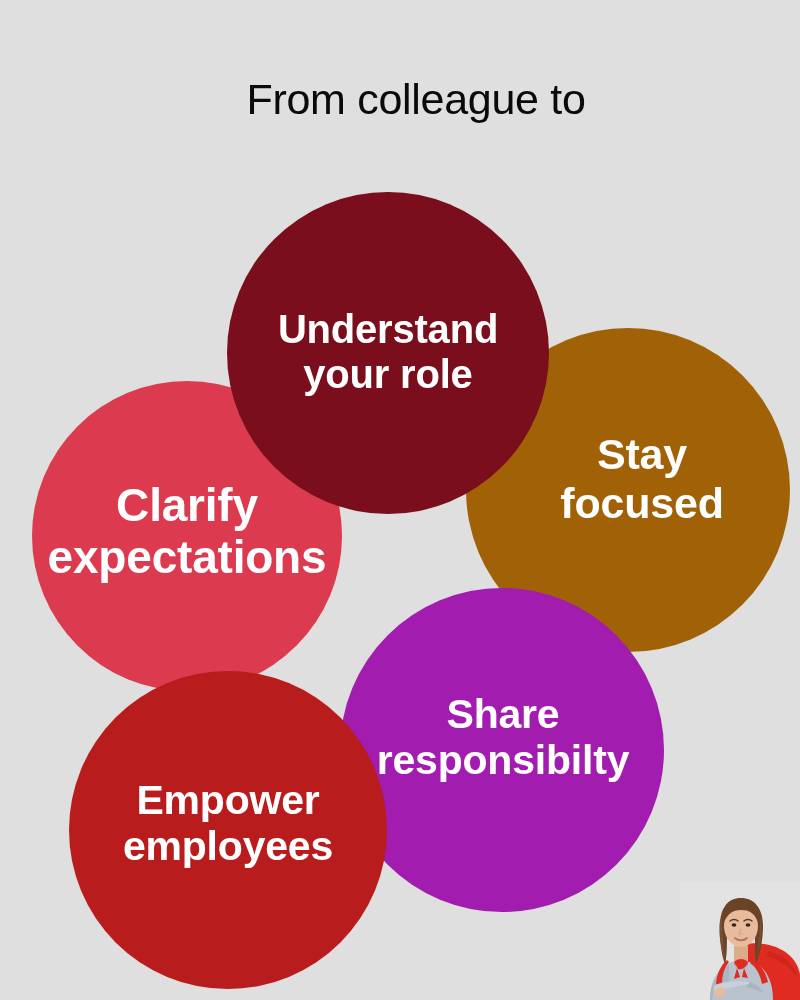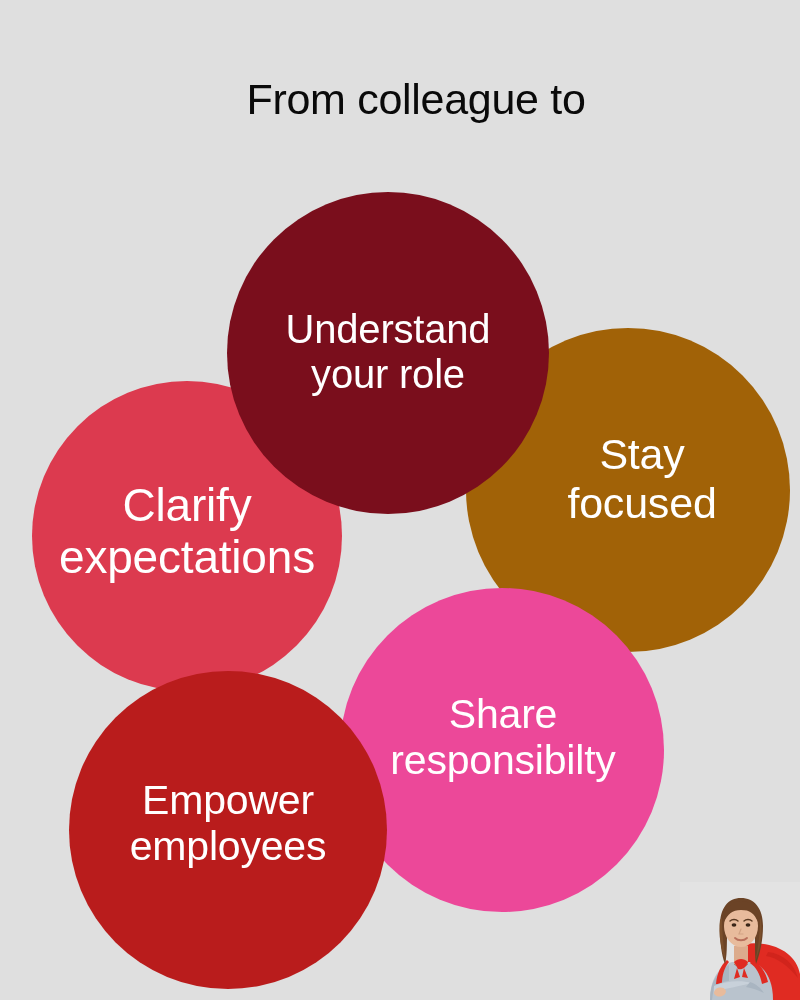--- a/index.html
+++ b/index.html
@@ -46,20 +46,21 @@
     text-align: center;
     color: #ffffff;
     font-weight: 400;
     line-height: 1.13;
     letter-spacing: -0.2px;
   }
   .circle .clabel {
     display: block;
     white-space: pre-line;
     padding: 0 6px;
+    font-weight: bold;
   }
 
   
   .c-stay {
     left: 466px;  top: 328px;
     width: 324px; height: 324px;
     background: #cc1f36;
     z-index: 1;
     font-size: 43px;
   }
@@ -134,21 +135,21 @@
   <div class="circle c-clarify" style="background: rgb(220, 58, 79); color: rgb(255, 255, 255);">
     <span class="clabel">Clarify
 expectations</span>
   </div>
 
   <div class="circle c-understand" style="background: rgb(122, 14, 28); color: rgb(255, 255, 255);">
     <span class="clabel">Understand
 your role</span>
   </div>
 
-  <div class="circle c-share" style="background: #ec4899; color: rgb(255, 255, 255);">
+  <div class="circle c-share" style="background: #a21caf; color: rgb(255, 255, 255);">
     <span class="clabel">Share
 responsibilty</span>
   </div>
 
   <div class="circle c-empower" style="background: #b91c1c; color: rgb(255, 255, 255);">
     <span class="clabel">Empower
 employees</span>
   </div>
 
   <div class="photo">

